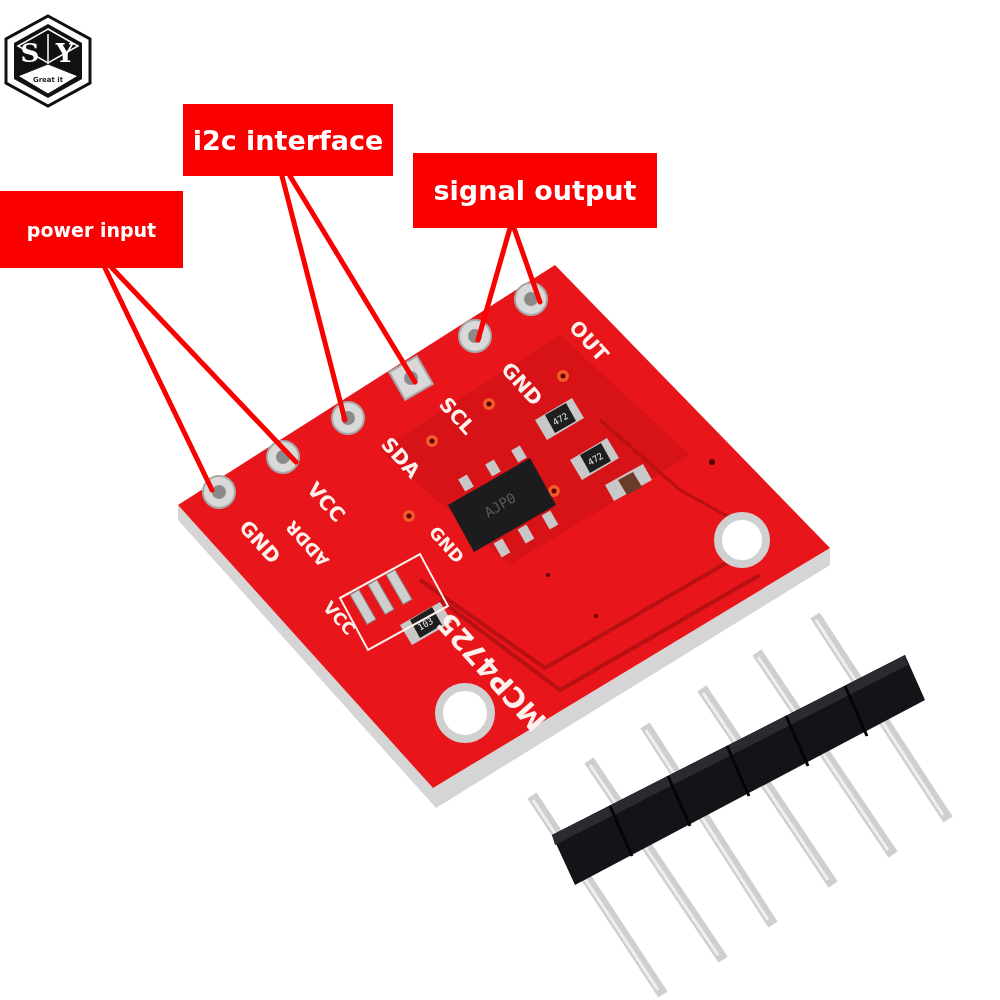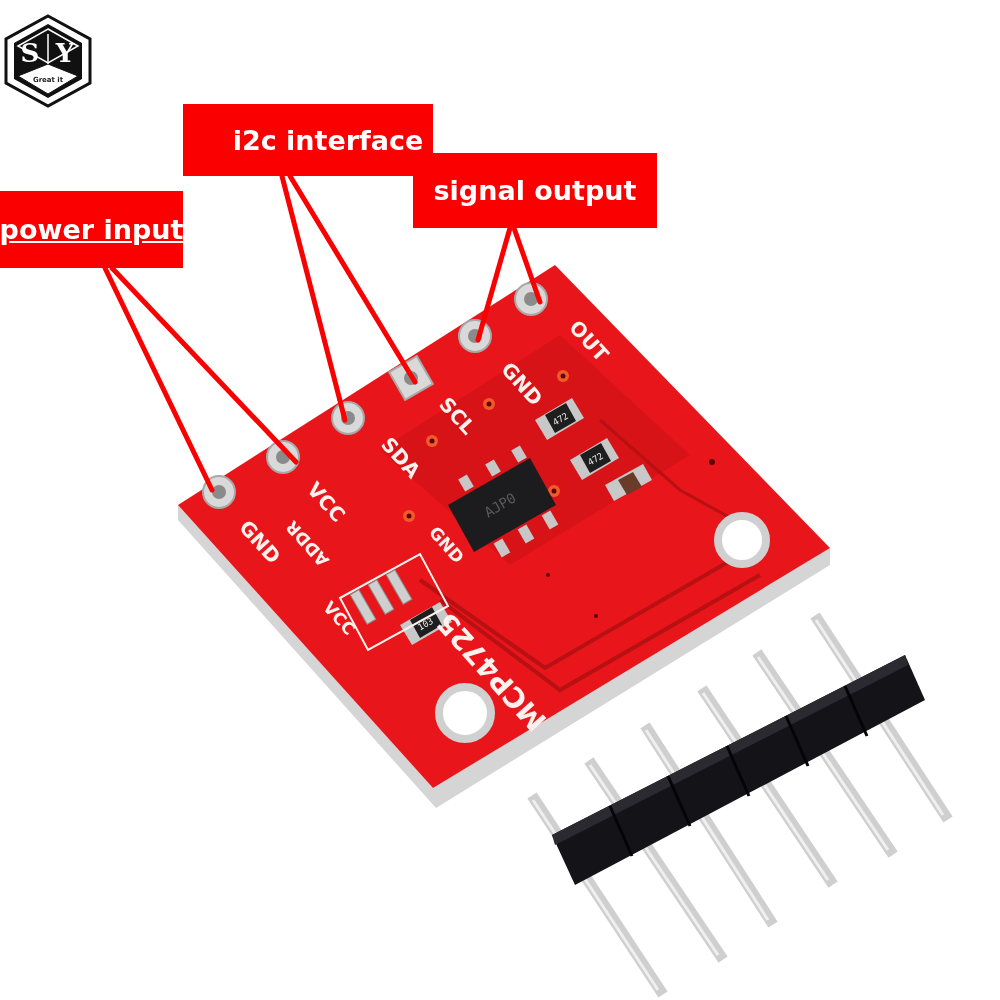--- a/index.html
+++ b/index.html
@@ -1,20 +1,20 @@
 <!DOCTYPE html>
 <html><head>
 <meta charset="utf-8">
 <style>
   html, body { margin: 0; padding: 0; background: #ffffff; }
   body { width: 1000px; height: 1000px; position: relative; overflow: hidden; font-family: "DejaVu Sans", sans-serif; }
   .logo { position: absolute; left: 4px; top: 14px; width: 88px; height: 94px; }
   .callout { position: absolute; background: #fb0000; color: #ffffff; font-family: "DejaVu Sans", sans-serif; font-weight: bold; white-space: nowrap; display: flex; align-items: center; justify-content: center; }
-  #callout-power { left: 0; top: 191px; width: 183px; height: 77px; font-size: 27px; text-decoration: underline; }
-  #callout-i2c { left: 183px; top: 104px; width: 210px; height: 72px; font-size: 27px; padding-left: 40px; }
+  #callout-power { left: 0; top: 191px; width: 183px; height: 77px; font-size: 19px; }
+  #callout-i2c { left: 183px; top: 104px; width: 210px; height: 72px; font-size: 27px; }
   #callout-signal { left: 413px; top: 153px; width: 244px; height: 75px; font-size: 27px; }
   svg.scene { position: absolute; left: 0; top: 0; width: 1000px; height: 1000px; }
   .silk { font-family: "DejaVu Sans", sans-serif; font-weight: bold; fill: #fff2ee; }
   .logo-text { font-family: "DejaVu Serif", serif; font-weight: bold; fill: #ffffff; }
   .logo-small { font-family: "DejaVu Sans", sans-serif; font-weight: bold; fill: #222; }
   .chipmark { font-family: "DejaVu Sans Mono", monospace; fill: #5a5a5a; }
   .resmark { font-family: "DejaVu Sans Mono", monospace; fill: #e8e8e8; }
 </style>
 </head>
 <body>

